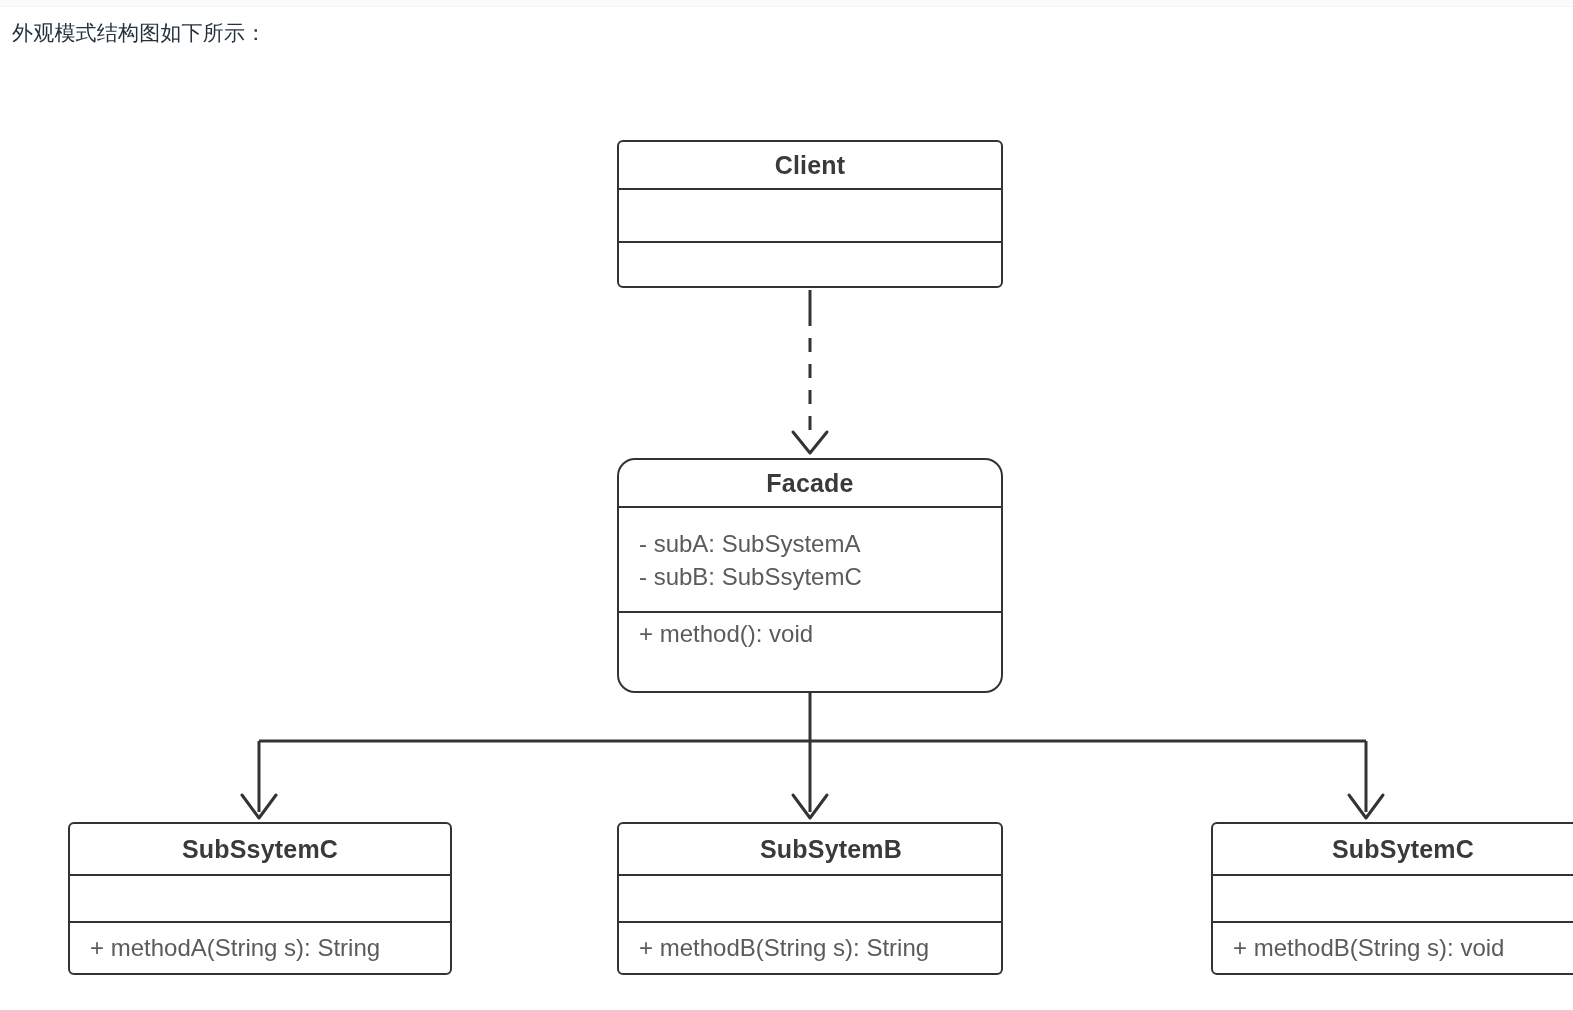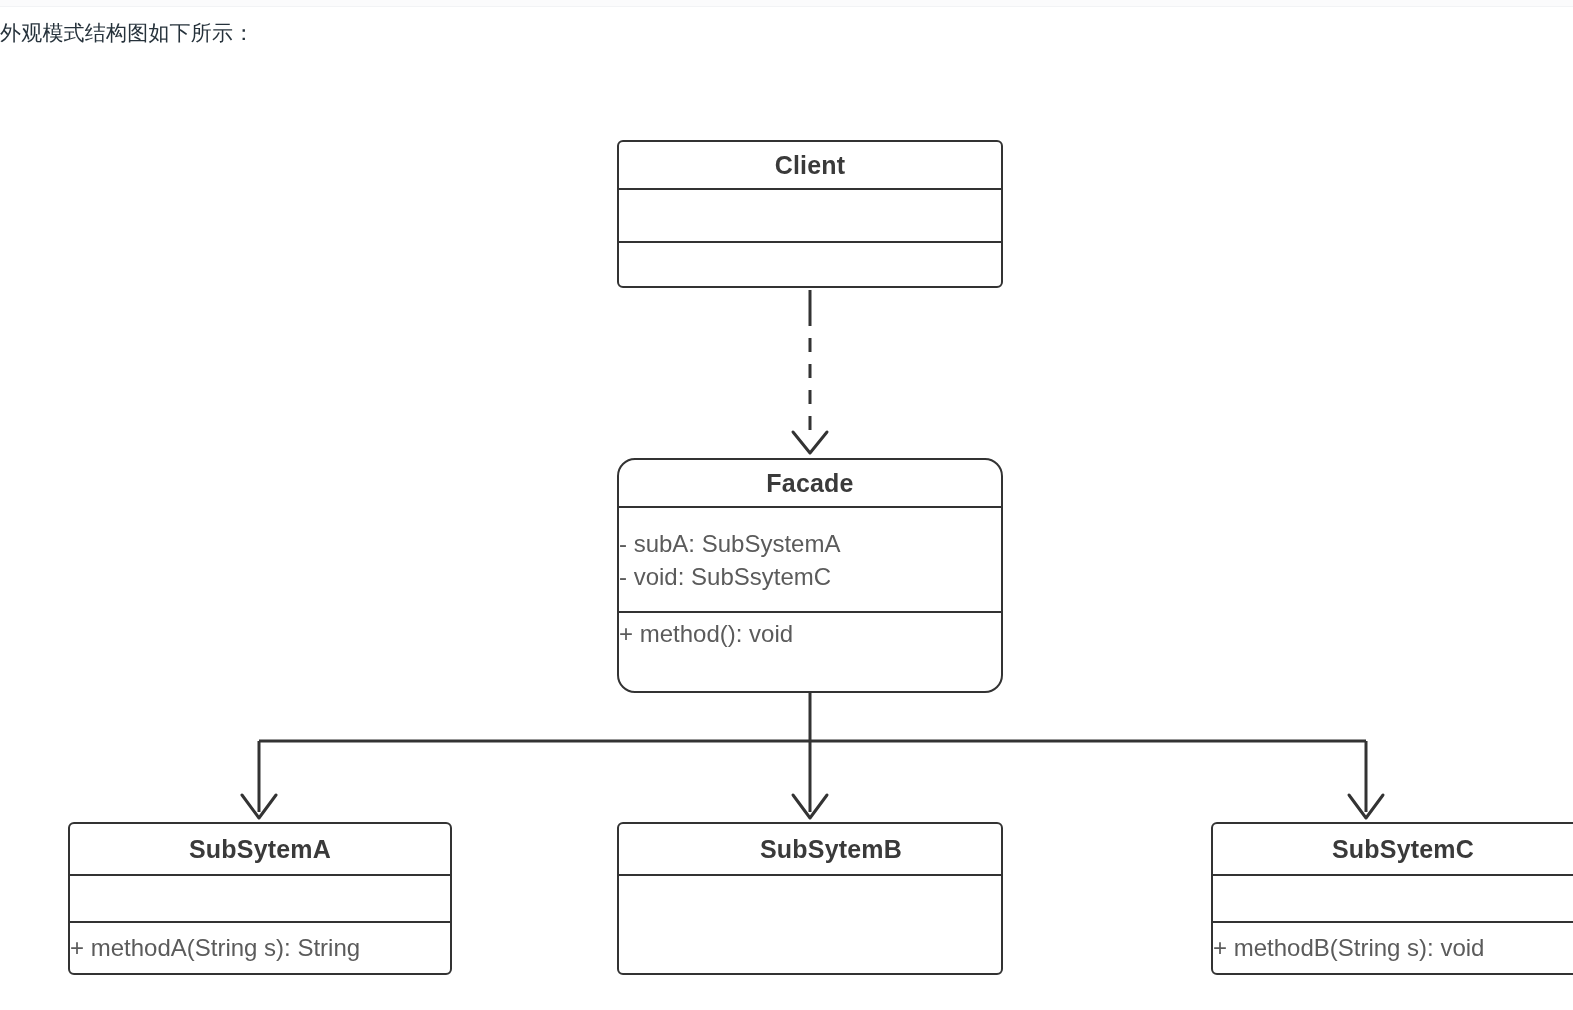--- a/index.html
+++ b/index.html
@@ -17,21 +17,21 @@
   }
   #top-band {
     position: absolute;
     left: 0; top: 0;
     width: 1573px; height: 6px;
     background: #fbfbfc;
     border-bottom: 1px solid #f2f3f5;
   }
   #caption {
     position: absolute;
-    left: 0;
+    left: 12px;
     top: 18px;
     font-size: 21px;
     line-height: 30px;
     color: #26323b;
     letter-spacing: 0.2px;
     white-space: nowrap;
   }
   #canvas {
     position: absolute;
     left: 16px; top: 0;
@@ -62,21 +62,21 @@
   .cls-title {
     display: flex;
     align-items: center;
     justify-content: center;
     font-weight: bold;
     font-size: 25px;
     color: #3a3a3a;
     letter-spacing: 0.2px;
   }
   .cls-members {
-    padding: 4px 0 4px 0;
+    padding: 4px 0 4px 20px;
     display: flex;
     flex-direction: column;
     justify-content: center;
   }
   .member-line {
     font-size: 24px;
     line-height: 33px;
     color: #5b5b5b;
     white-space: nowrap;
   }
@@ -114,38 +114,41 @@
   <div class="uml-class" style="left:601px; top:140px; width:386px; height:148px;">
     <div class="compartment cls-title" style="height:46px;">Client</div>
     <div class="compartment empty-compartment" style="height:53px;"></div>
     <div class="compartment empty-compartment" style="height:44px;"></div>
   </div>
 
   <div class="uml-class" style="left:601px; top:458px; width:386px; height:235px;border-radius:18px;">
     <div class="compartment cls-title" style="height:46px;">Facade</div>
     <div class="compartment cls-members" style="height:105px;">
       <div class="member-line">- subA: SubSystemA</div>
-      <div class="member-line">- void: SubSsytemC</div>
+      <div class="member-line">- subB: SubSsytemC</div>
     </div>
     <div class="compartment cls-members" style="height:43px;">
       <div class="member-line">+ method(): void</div>
     </div>
   </div>
 
   <div class="uml-class" style="left:52px; top:822px; width:384px; height:153px;">
-    <div class="compartment cls-title" style="height:50px;">SubSytemA</div>
+    <div class="compartment cls-title" style="height:50px;">SubSsytemC</div>
     <div class="compartment empty-compartment" style="height:47px;"></div>
     <div class="compartment cls-members" style="height:51px;">
       <div class="member-line">+ methodA(String s): String</div>
     </div>
   </div>
 
   <div class="uml-class" style="left:601px; top:822px; width:386px; height:153px;">
     <div class="compartment cls-title" style="height:50px;margin-left:42px;">SubSytemB</div>
     <div class="compartment empty-compartment" style="height:47px;"></div>
+    <div class="compartment cls-members" style="height:51px;">
+      <div class="member-line">+ methodB(String s): String</div>
+    </div>
   </div>
 
   <div class="uml-class" style="left:1154px; top:822px; width:384px; height:153px;margin-left:41px;">
     <div class="compartment cls-title" style="height:50px;">SubSytemC</div>
     <div class="compartment empty-compartment" style="height:47px;"></div>
     <div class="compartment cls-members" style="height:51px;">
       <div class="member-line">+ methodB(String s): void</div>
     </div>
   </div>
 

